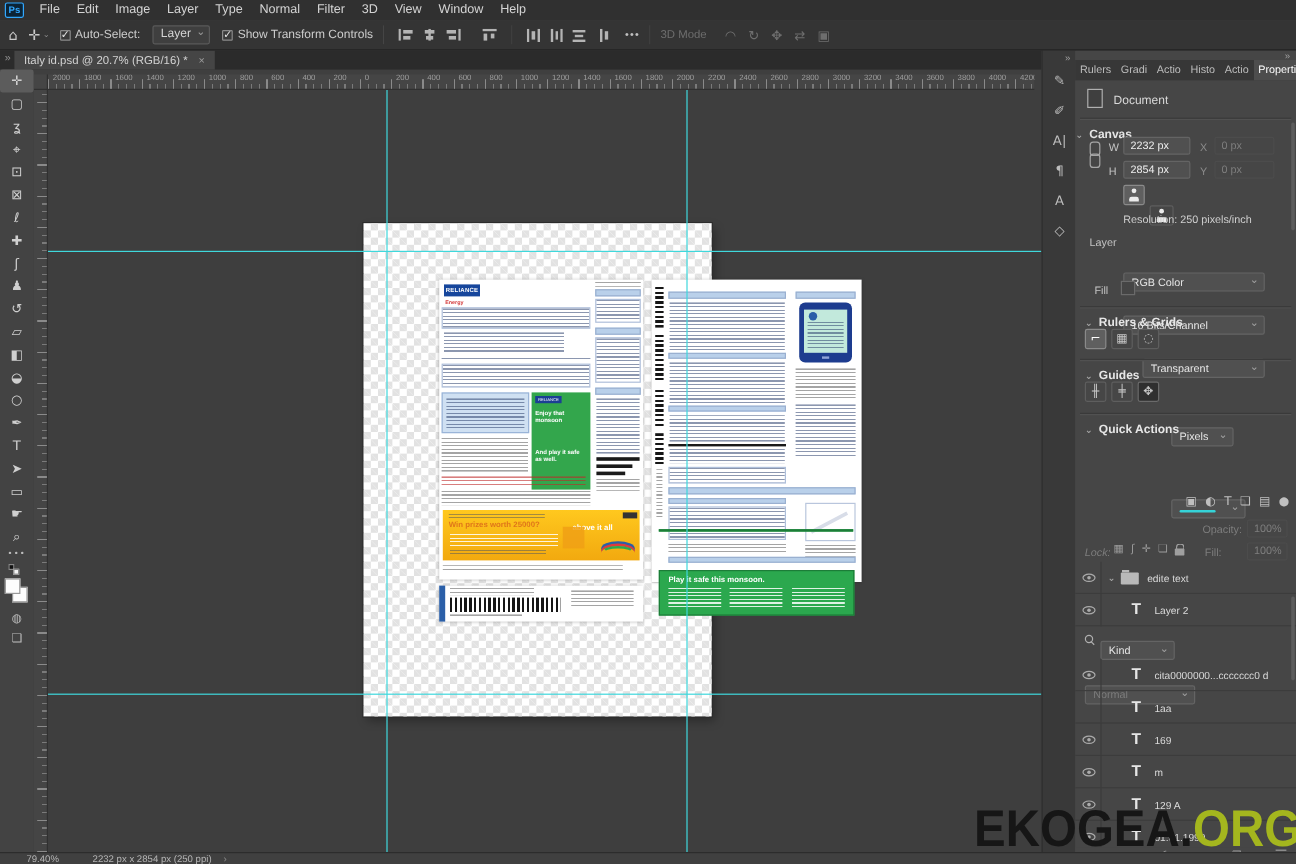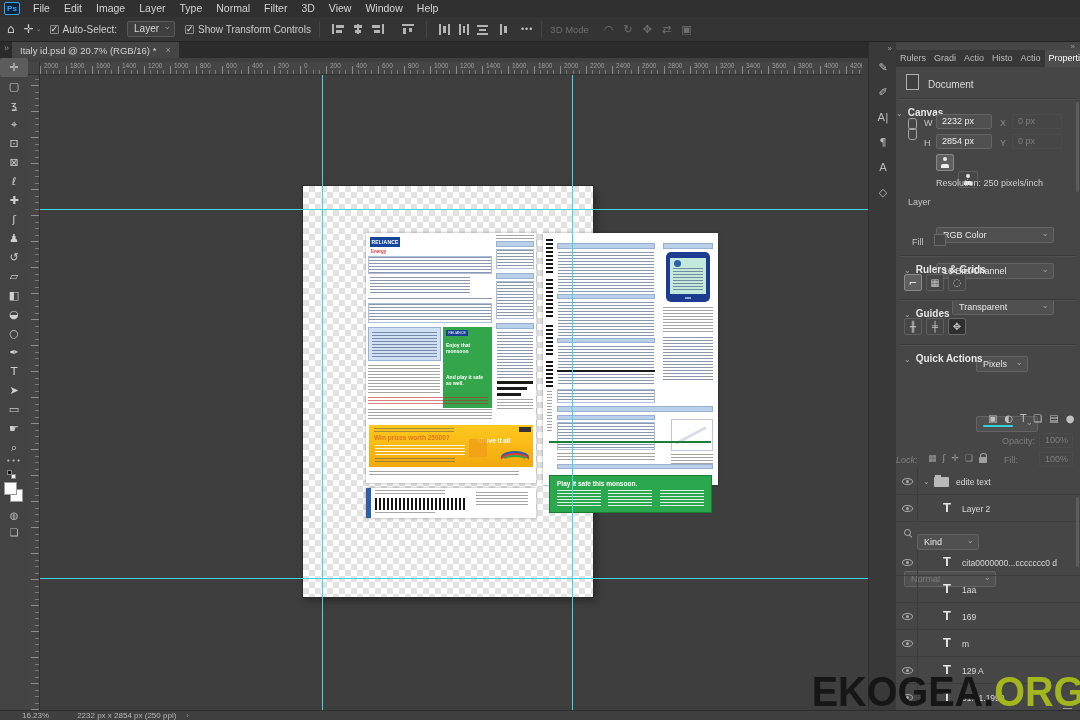--- a/index.html
+++ b/index.html
@@ -591,21 +591,21 @@
         <span class="fl-icon g">T</span>
         <span class="fl-icon g">❏</span>
         <span class="fl-icon g">▤</span>
         <span class="fl-icon g">●</span>
       </div>
 
     <div class="abs pdd" style="left:8px;top:390px;width:92px;color:#7d7d7d;">Normal</div>
     <span class="abs gray-lbl" style="left:106px;top:394px;">Opacity:</span>
     <div class="abs field gray" style="left:143px;top:391px;width:34px;">100%</div>
 
-    <span class="abs gray-lbl" style="left:0;top:413px;font-style:italic;">Lock:</span>
+    <span class="abs gray-lbl" style="left:8px;top:413px;font-style:italic;">Lock:</span>
     <div id="lock-icons" class="abs" style="left:32px;top:411px;display:flex;gap:6px;">
         <span class="lk-icon g">▦</span>
         <span class="lk-icon g">ʃ</span>
         <span class="lk-icon g">✛</span>
         <span class="lk-icon g">❏</span>
         <span class="mlock"></span>
       </div>
     <span class="abs gray-lbl" style="left:108px;top:413px;">Fill:</span>
     <div class="abs field gray" style="left:143px;top:410px;width:34px;">100%</div>
 
@@ -672,21 +672,21 @@
         <span class="la-icon g">fx</span>
         <span class="la-icon g">▣</span>
         <span class="la-icon g">◐</span>
         <span class="la-icon g">❐</span>
         <span class="la-icon g">⊞</span>
         <span class="mtrash"></span>
       </div>
   </div>
 
   <div id="statusbar" class="abs">
-    <span class="zoomv">16.23%</span>
+    <span class="zoomv">79.40%</span>
     <span class="info">2232 px x 2854 px (250 ppi)</span>
     <span class="caret">›</span>
   </div>
 
   <div id="watermark" class="abs">
     <span>EKOGEA.</span><span class="olive">ORG</span>
   </div>
 
 </div>
 

